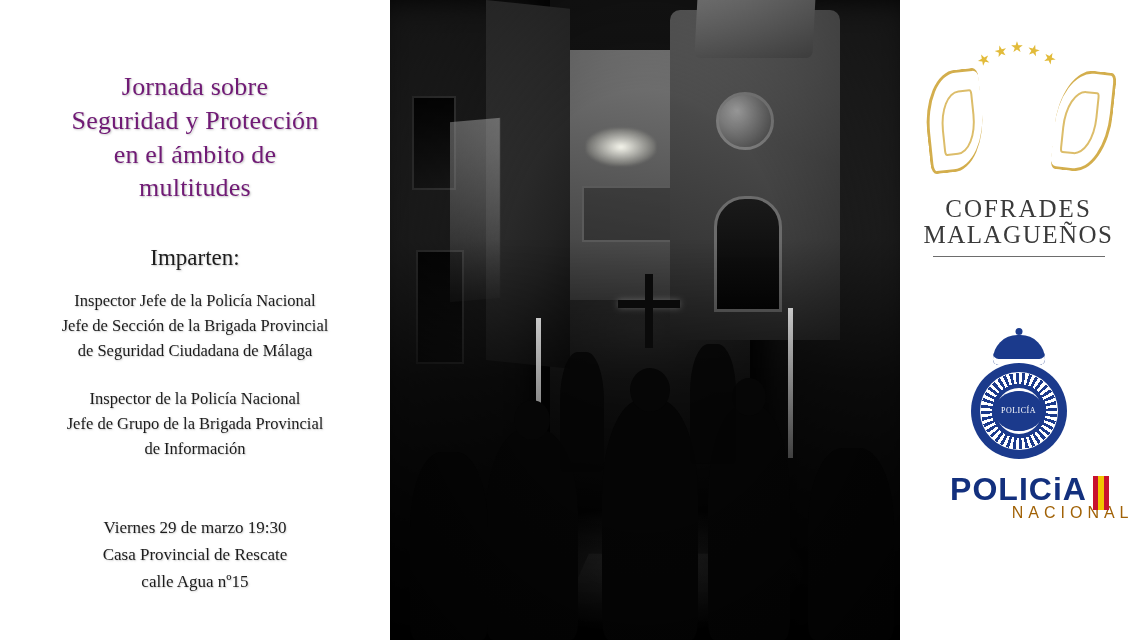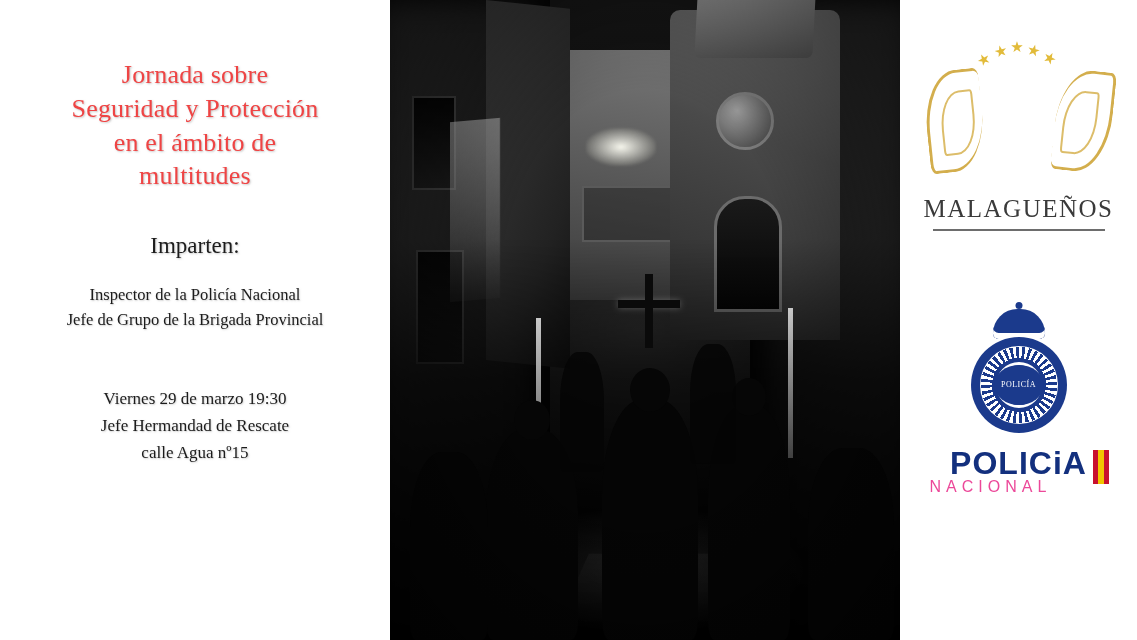--- a/index.html
+++ b/index.html
@@ -35,23 +35,23 @@
     flex-direction: column;
     align-items: center;
     color: #1a1a1a;
   }
 
   .title {
     text-align: center;
     font-size: 26px;
     line-height: 1.30;
     letter-spacing: 0.2px;
-    color: #ef4444;
+    color: #701a75;
     text-shadow: 1px 1px 2px rgba(150,150,150,0.55);
-    margin-top: 16px;
+    margin-top: 28px;
     max-width: 330px;
   }
   .title span { display: block; }
 
   .imparten {
     margin-top: 40px;
     font-size: 23px;
     text-align: right;
     color: #1c1c1c;
     text-shadow: 1px 1px 2px rgba(150,150,150,0.5);
@@ -413,50 +413,56 @@
     position: absolute;
     right: -22px; top: 5px;
     width: 16px; height: 34px;
     background: linear-gradient(90deg, #c8102e 0 33%, #f1c400 33% 66%, #c8102e 66% 100%);
   }
   .pn-sub {
     margin-top: -4px;
     font-family: "Liberation Sans", sans-serif;
     font-size: 16px;
     letter-spacing: 5px;
-    color: #ec4899;
-    text-align: left;
+    color: #a16207;
+    text-align: right;
     padding-left: 26px;
   }
 </style>
 </head>
 <body>
 
 <div class="poster">
 
   <div class="left-col">
 
     <div class="title">
       <span>Jornada sobre</span>
       <span>Seguridad y Protección</span>
       <span>en el ámbito de</span>
       <span>multitudes</span>
     </div>
 
     <div class="imparten">Imparten:</div>
 
+    <div class="speaker-block">
+      <div>Inspector Jefe de la Policía Nacional</div>
+      <div>Jefe de Sección de la Brigada Provincial</div>
+      <div>de Seguridad Ciudadana de Málaga</div>
+    </div>
 
     <div class="speaker-block second">
       <div>Inspector de la Policía Nacional</div>
       <div>Jefe de Grupo de la Brigada Provincial</div>
+      <div>de Información</div>
     </div>
 
     <div class="event-block">
       <div>Viernes 29 de marzo 19:30</div>
-      <div>Jefe Hermandad de Rescate</div>
+      <div>Casa Provincial de Rescate</div>
       <div>calle Agua nº15</div>
     </div>
 
   </div>
 
   <div class="photo">
     <div class="sky"></div>
     <div class="facade-far"></div>
     <div class="lamp-glow"></div>
     <div class="far-balcony"></div>
@@ -504,20 +510,21 @@
       <div class="cofrades-emblem">
         <div class="stars">
           <span class="star-arc">
             <span>★</span><span>★</span><span>★</span><span>★</span><span>★</span>
           </span>
         </div>
         <div class="flourish-l"></div>
         <div class="flourish-r"></div>
       </div>
       <div class="cofrades-text">
+        <div class="line1">COFRADES</div>
         <div class="line2">MALAGUEÑOS</div>
       </div>
       <div class="cofrades-rule"></div>
     </div>
 
     <div class="policia">
       <div class="pn-shield">
         <div class="pn-crown"></div>
         <div class="pn-disc"></div>
         <div class="pn-rays"></div>

